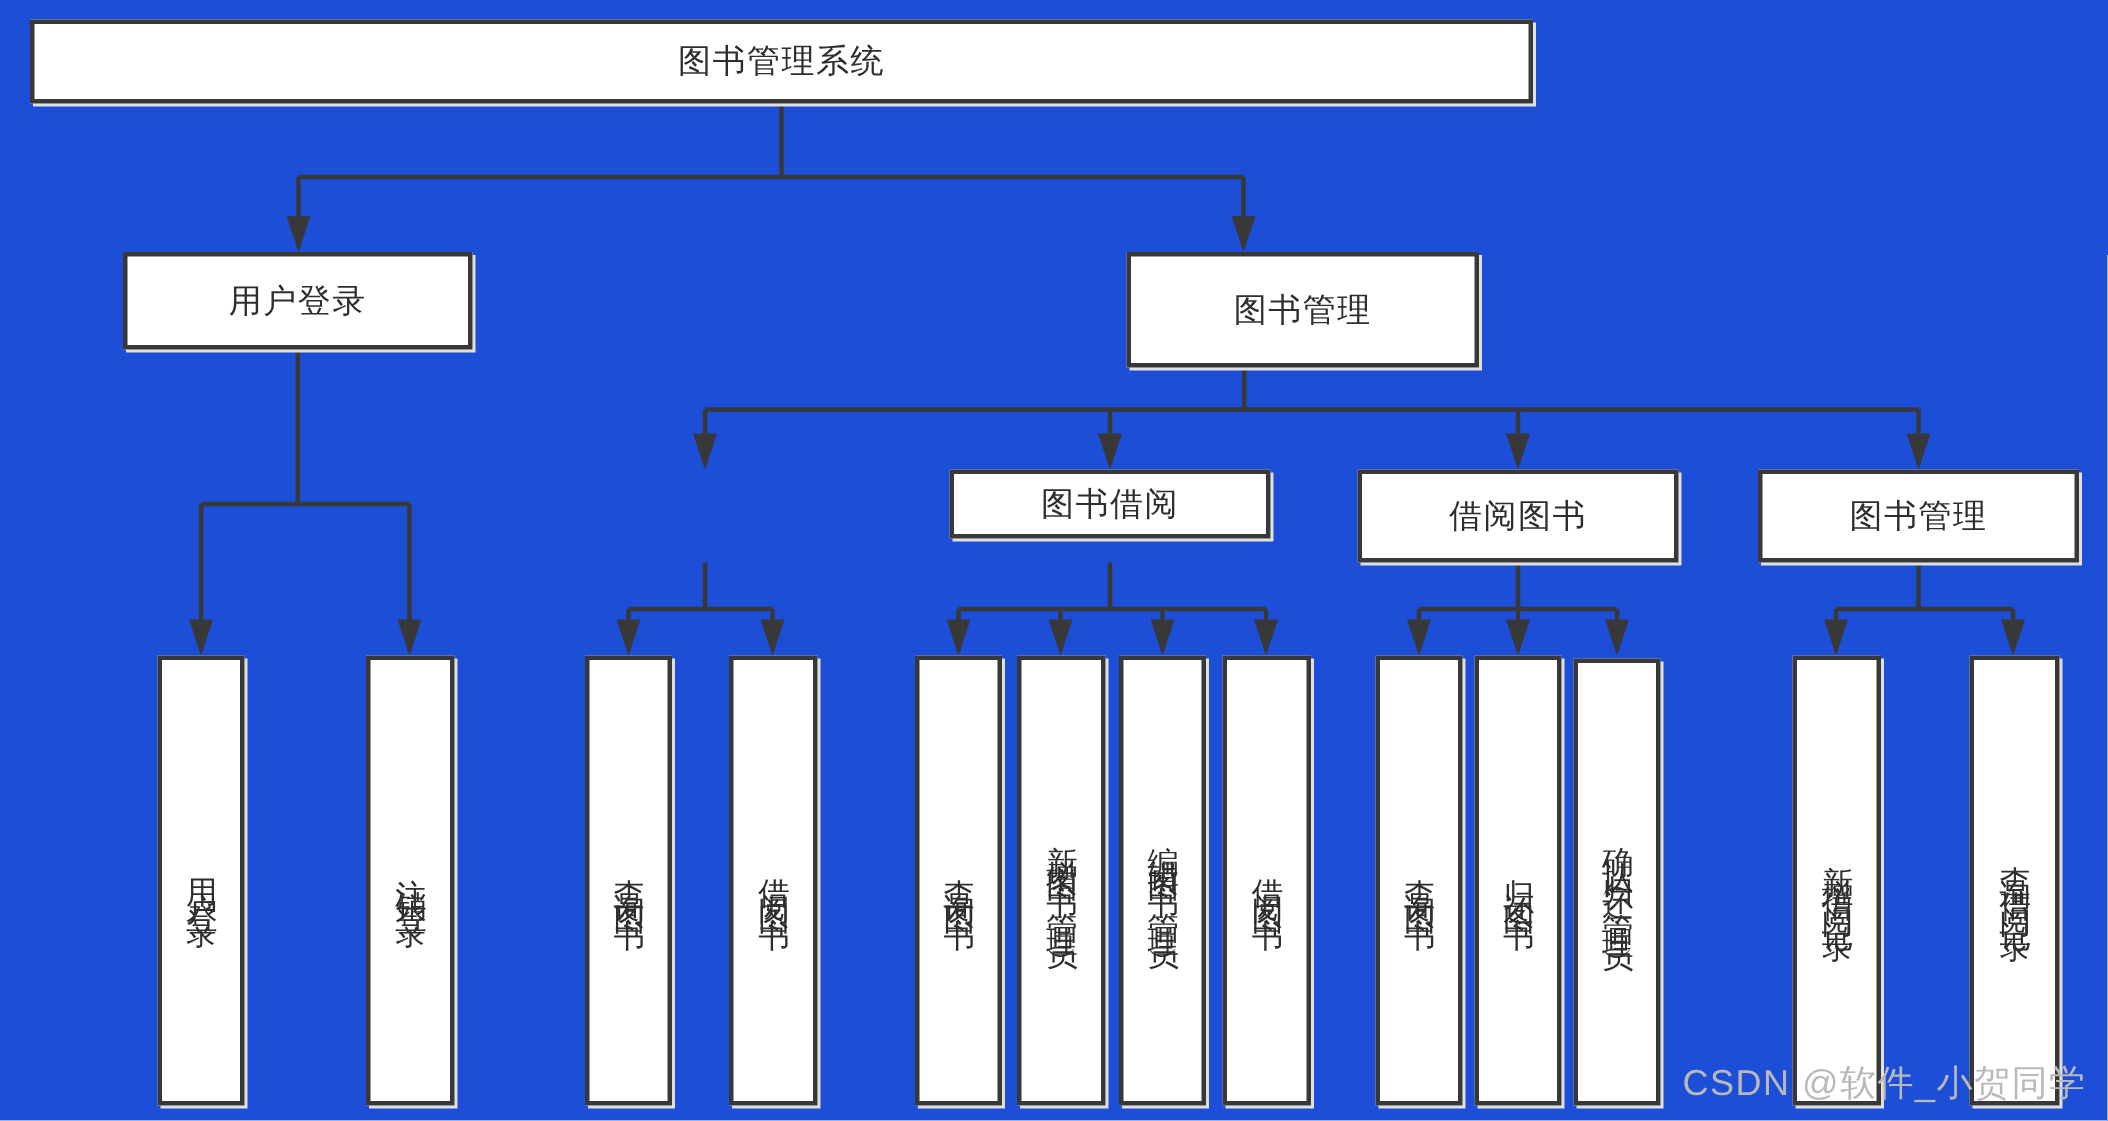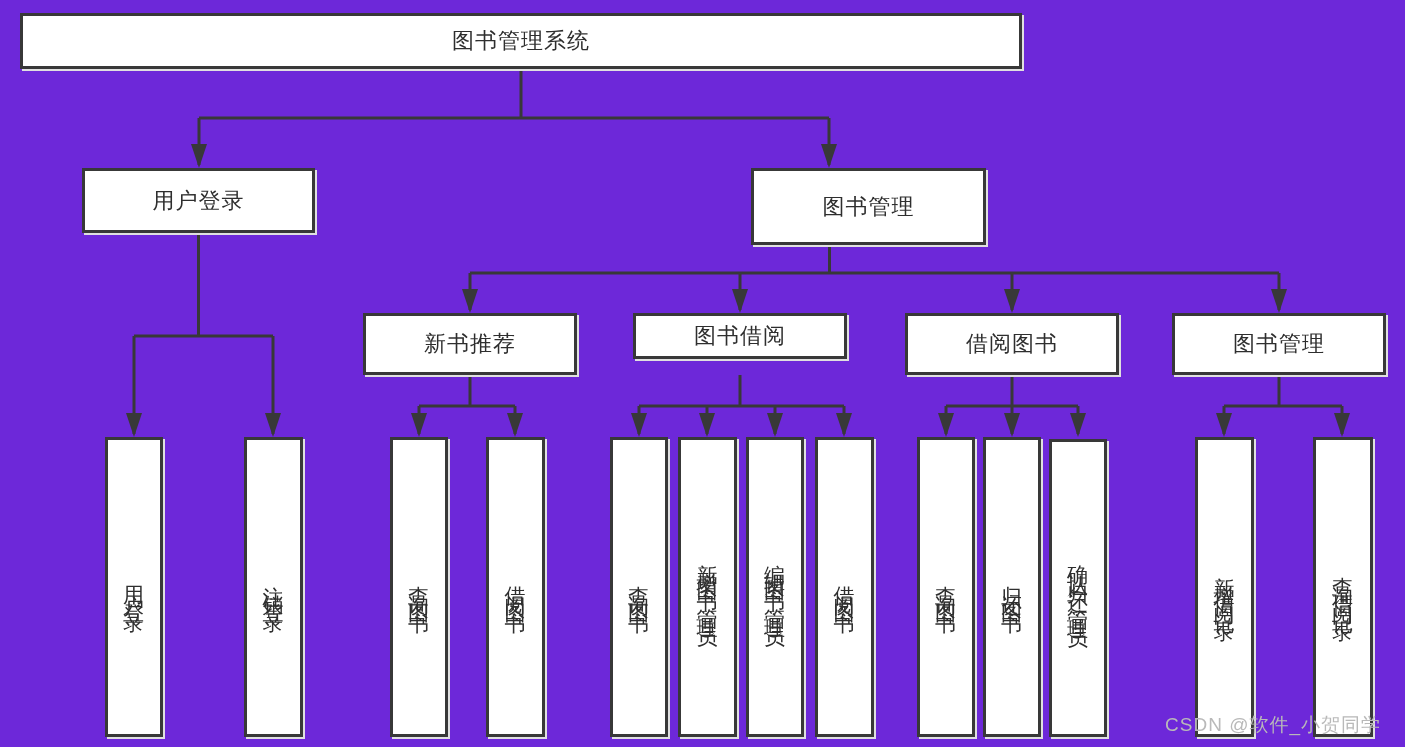--- a/index.html
+++ b/index.html
@@ -1,34 +1,34 @@
 <!DOCTYPE html>
 <html><head>
 <meta charset="utf-8">
 <style>
   * { margin:0; padding:0; box-sizing:border-box; }
   html,body { background:#ffffff; }
   body { font-family:"Liberation Sans","DejaVu Sans",sans-serif; }
   .canvas {
-    position:relative; width:1405px; height:747px; background:#6d28d9; overflow:hidden;
+    position:relative; width:1405px; height:747px; background:#1d4ed8; overflow:hidden;
   }
   .connectors { position:absolute; left:0; top:0; z-index:1; }
   .box {
     position:absolute; background:#ffffff; border:3px solid #383838;
     display:flex; align-items:center; justify-content:center;
     color:#2e2e2e; z-index:2; box-shadow:2px 2px 0 #e0e0e0;
   }
   .h { font-size:22px; letter-spacing:1px; white-space:nowrap; }
   .v {
     writing-mode:vertical-rl; text-orientation:mixed;
     font-size:21px; line-height:1; letter-spacing:9px;
   }
   .watermark {
-    position:absolute; right:24px; bottom:9px; z-index:5;
-    color:#b9b9b9; font-size:19px; letter-spacing:1px; white-space:nowrap;
+    position:absolute; right:14px; bottom:9px; z-index:5;
+    color:#b9b9b9; font-size:24px; letter-spacing:1px; white-space:nowrap;
   }
 </style>
 </head>
 <body>
 
 <div class="canvas">
 
   <svg class="connectors" width="1405" height="747" viewBox="0 0 1405 747" xmlns="http://www.w3.org/2000/svg">
     <g stroke="#383838" stroke-width="3" fill="none">
 
@@ -67,21 +67,20 @@
       <polygon points="1216,413 1232,413 1224,437"></polygon>
       <polygon points="1334,413 1350,413 1342,437"></polygon>
     </g>
   </svg>
 
   <div class="box h" style="left:20px; top:13px; width:1002px; height:56px">图书管理系统</div>
 
   <div class="box h" style="left:82px; top:168px; width:233px; height:65px">用户登录</div>
   <div class="box h" style="left:751px; top:168px; width:235px; height:77px">图书管理</div>
 
-  <div class="box h" style="left:363px; top:313px; width:214px; height:62px">新书推荐</div>
   <div class="box h" style="left:633px; top:313px; width:214px; height:46px">图书借阅</div>
   <div class="box h" style="left:905px; top:313px; width:214px; height:62px">借阅图书</div>
   <div class="box h" style="left:1172px; top:313px; width:214px; height:62px">图书管理</div>
 
   <div class="box v" style="left:105px; top:437px; width:58px; height:300px">用户登录</div>
   <div class="box v" style="left:244px; top:437px; width:59px; height:300px">注销登录</div>
 
   <div class="box v" style="left:390px; top:437px; width:58px; height:300px">查询图书</div>
   <div class="box v" style="left:486px; top:437px; width:59px; height:300px">借阅图书</div>
 

